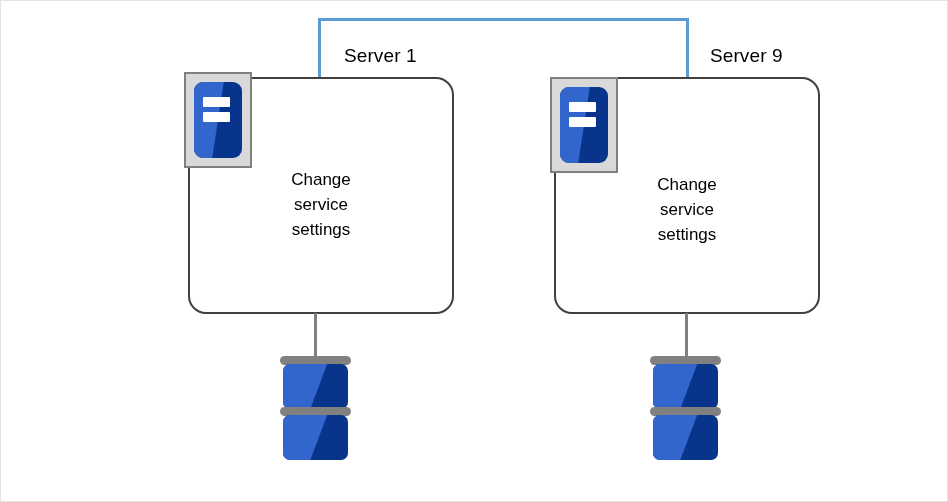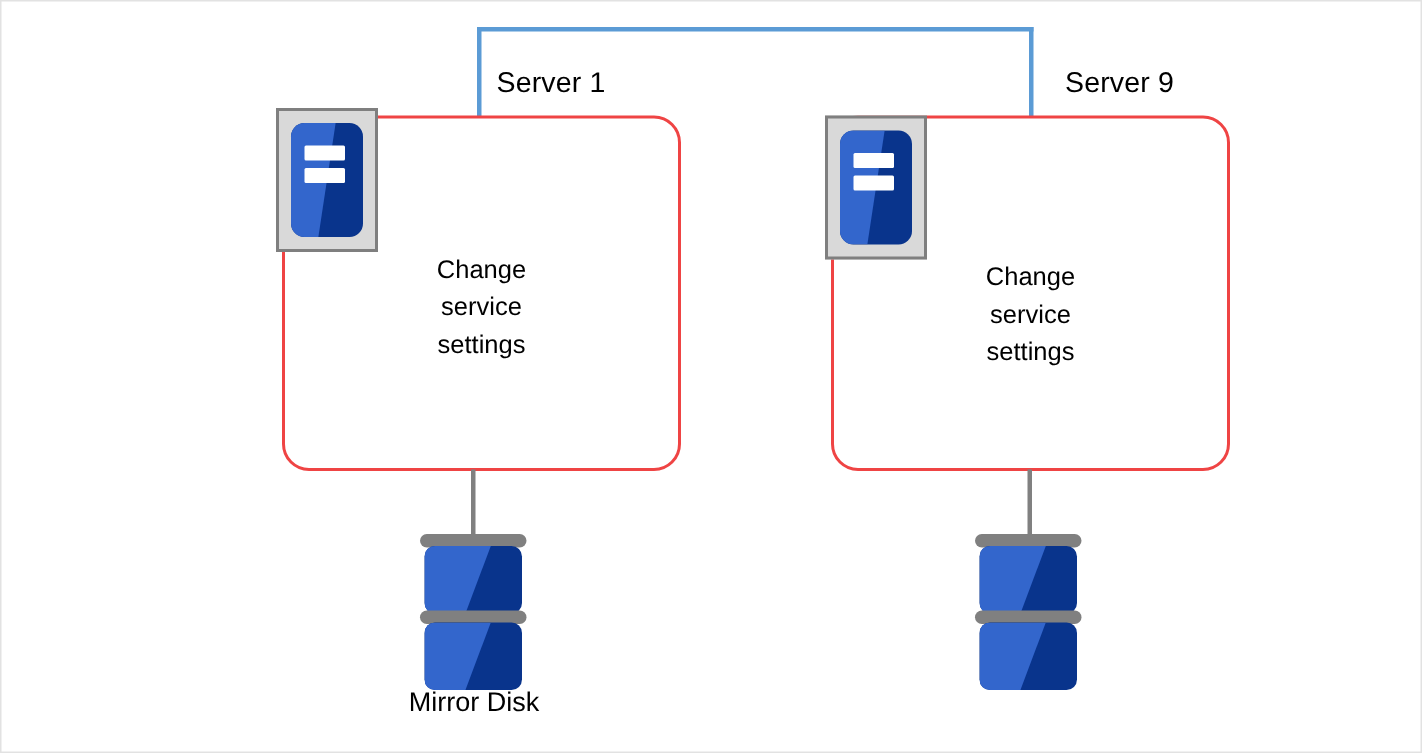--- a/index.html
+++ b/index.html
@@ -31,21 +31,21 @@
     position: absolute;
     font-size: 19px;
     color: #000000;
     white-space: nowrap;
     letter-spacing: 0.1px;
   }
 
   
   .server-box {
     position: absolute;
-    border: 2px solid #ef4444;
+    border: 2px solid #404040;
     border-radius: 18px;
     background: #ffffff;
     box-sizing: border-box;
     text-decoration: underline;
   }
   .server-text {
     position: absolute;
     left: 0;
     right: 0;
     text-align: center;
@@ -144,21 +144,21 @@
 <body>
 
 <div id="canvas">
 
   <div>
     <div class="hb-seg" style="left:317px; top:17px; width:371px; height:3px;"></div>
     <div class="hb-seg" style="left:317px; top:17px; width:3px; height:60px;"></div>
     <div class="hb-seg" style="left:685px; top:17px; width:3px; height:60px;"></div>
   </div>
 
-  <div class="server-label" style="left:330px; top:44px;">Server 1</div>
+  <div class="server-label" style="left:343px; top:44px;">Server 1</div>
 
   <div class="server-box" style="left:187px; top:76px; width:266px; height:237px;">
     <div class="server-text" style="top:88px;">Change</div>
     <div class="server-text" style="top:113px;">service</div>
     <div class="server-text" style="top:138px;">settings</div>
   </div>
 
   <div class="srv-icon" style="left:183px; top:71px;">
     <div class="srv-icon-body">
       <div class="srv-icon-hl"></div>
@@ -173,21 +173,20 @@
     <div class="disk-plate" style="top:0px;"></div>
     <div class="disk-block" style="top:8px;">
       <div class="disk-block-hl"></div>
     </div>
     <div class="disk-plate" style="top:51px;"></div>
     <div class="disk-block" style="top:59px;">
       <div class="disk-block-hl"></div>
     </div>
   </div>
 
-  <div class="disk-label" style="left:230px; top:457px; width:170px;">Mirror Disk</div>
 
   <div class="server-label" style="left:709px; top:44px;">Server 9</div>
 
   <div class="server-box" style="left:553px; top:76px; width:266px; height:237px;">
     <div class="server-text" style="top:93px;">Change</div>
     <div class="server-text" style="top:118px;">service</div>
     <div class="server-text" style="top:143px;">settings</div>
   </div>
 
   <div class="srv-icon" style="left:549px; top:76px;">

